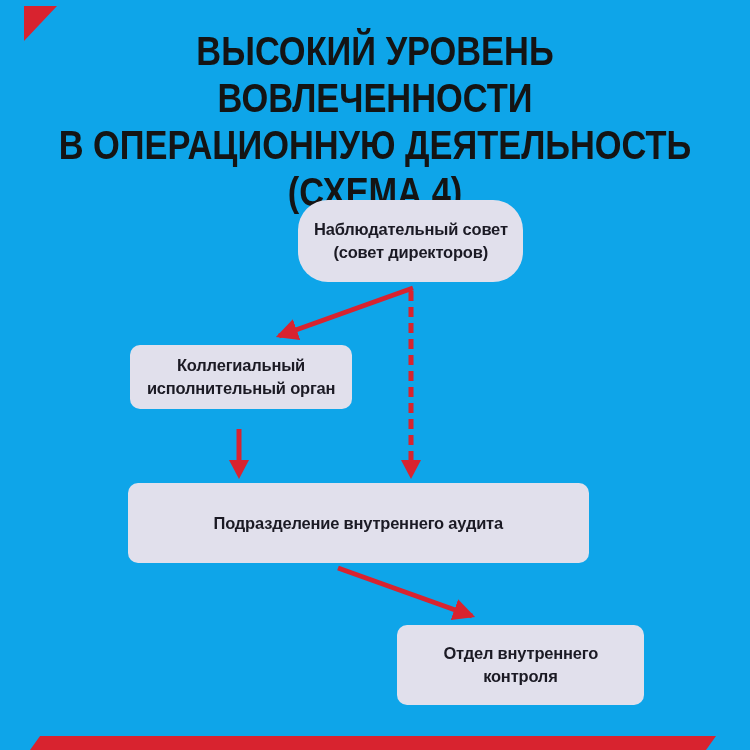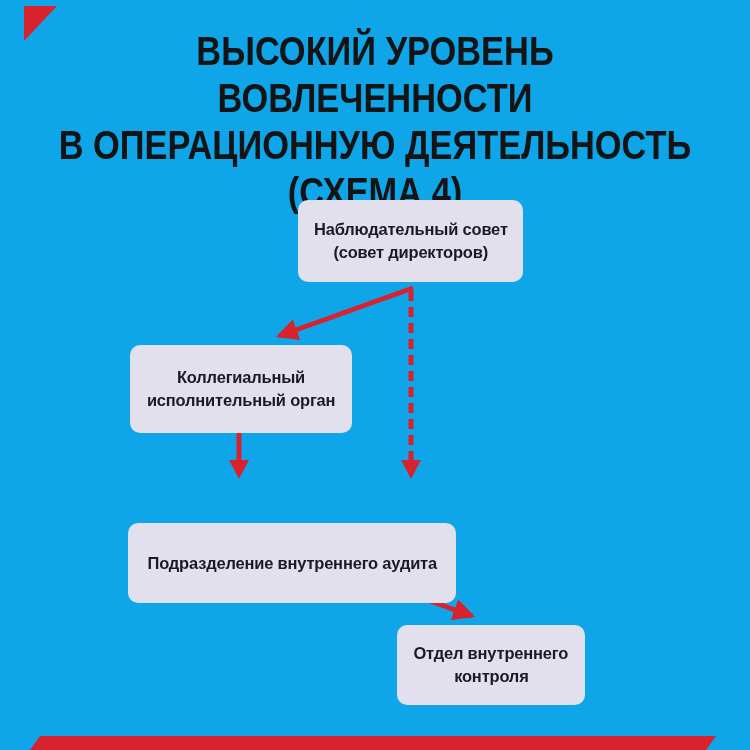--- a/index.html
+++ b/index.html
@@ -13,24 +13,24 @@
     transform:scaleX(.86);transform-origin:50% 0;letter-spacing:0;
   }
   .title .tline{display:block;}
   .node{
     position:absolute;background:#e1e0ec;border-radius:10px;
     display:flex;flex-direction:column;justify-content:center;align-items:center;
     text-align:center;color:#1b1a24;font-weight:bold;font-size:17px;
     line-height:23px;letter-spacing:-0.2px;
   }
   .node .nl{display:block;transform:scaleX(.97);transform-origin:50% 50%;}
-  .node-1{left:298px;top:200px;width:225px;height:82px;}
-  .node-2{left:130px;top:345px;width:222px;height:88px;}
-  .node-3{left:128px;top:483px;width:328px;height:80px;margin-top:40px;}
-  .node-4{left:397px;top:625px;width:188px;height:80px;}
+  .node-1{left:298px;top:200px;width:225px;height:82px;border-radius:30px;}
+  .node-2{left:130px;top:345px;width:222px;height:64px;}
+  .node-3{left:128px;top:483px;width:461px;height:80px;}
+  .node-4{left:397px;top:625px;width:247px;height:80px;}
   svg.overlay{position:absolute;left:0;top:0;width:750px;height:750px;pointer-events:none;}
 </style>
 </head>
 <body>
 
 <div class="canvas">
 
   <svg class="overlay" viewBox="0 0 750 750">
     <defs>
       <marker id="ah" viewBox="0 0 10 10" refX="8.5" refY="5" markerWidth="4.4" markerHeight="4.4" orient="auto-start-reverse">

